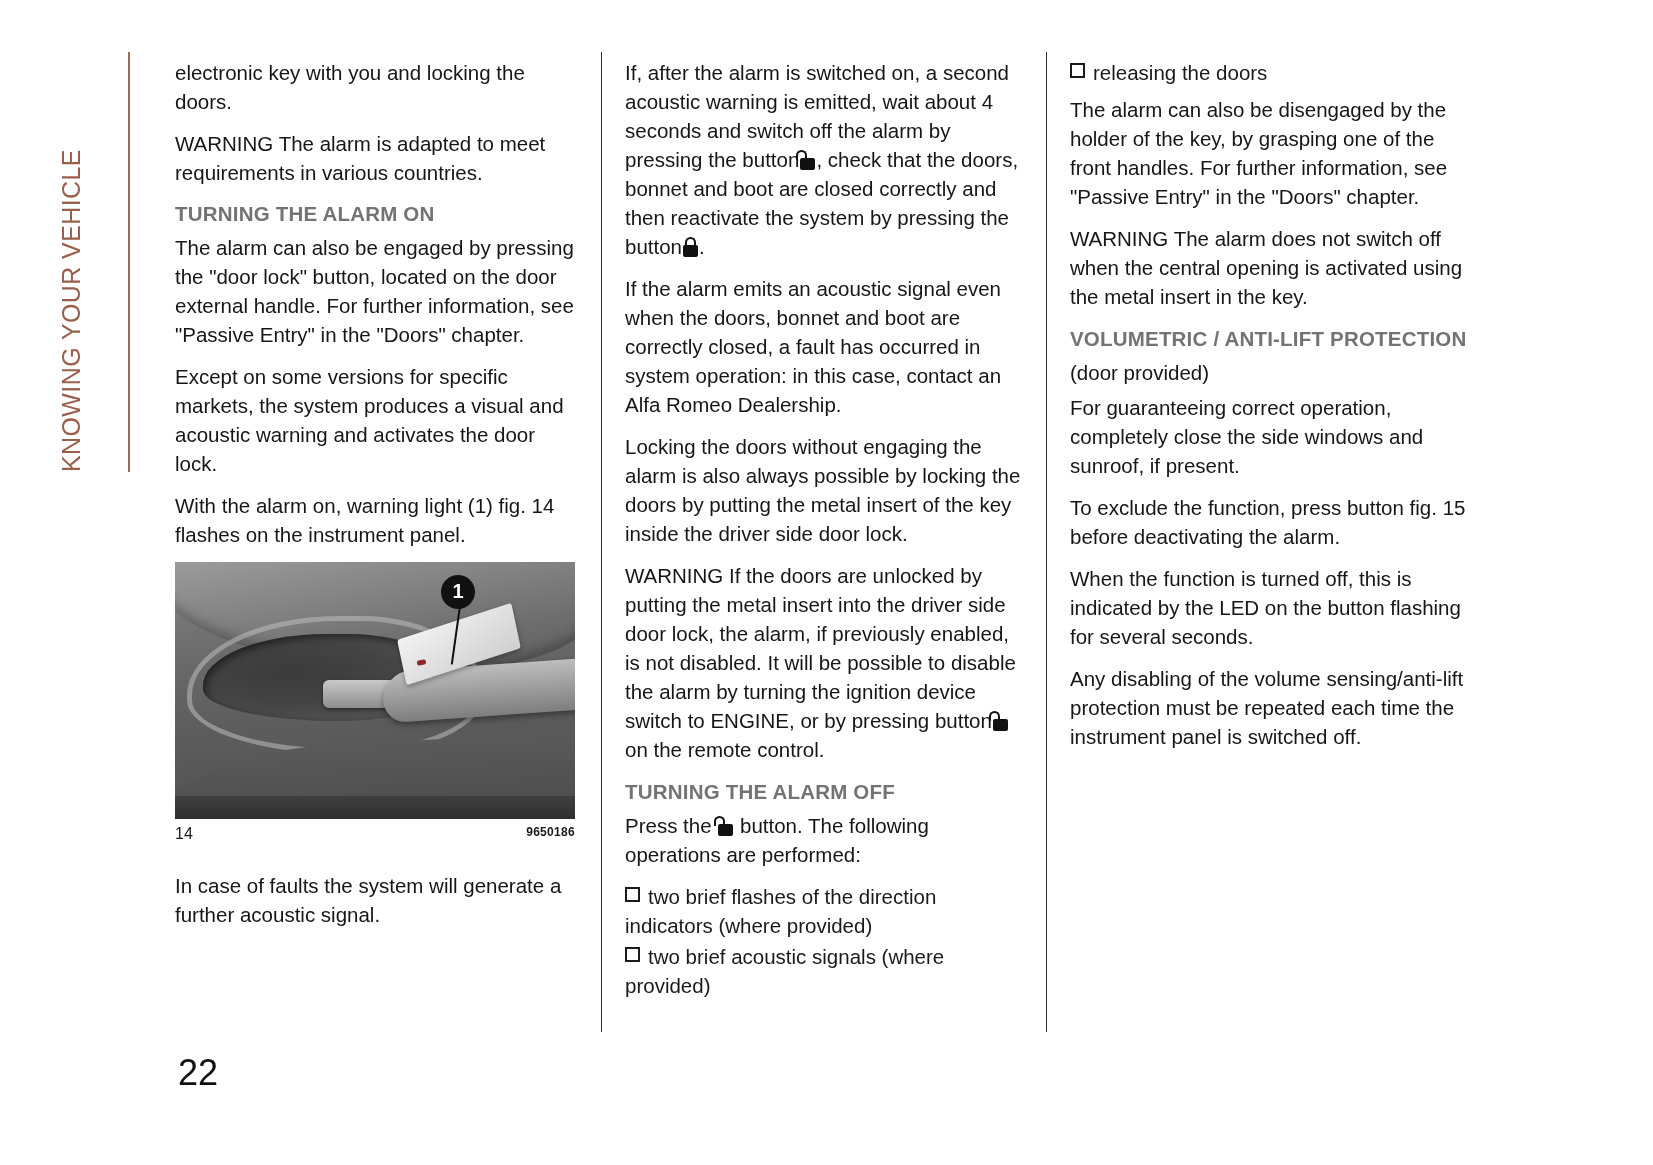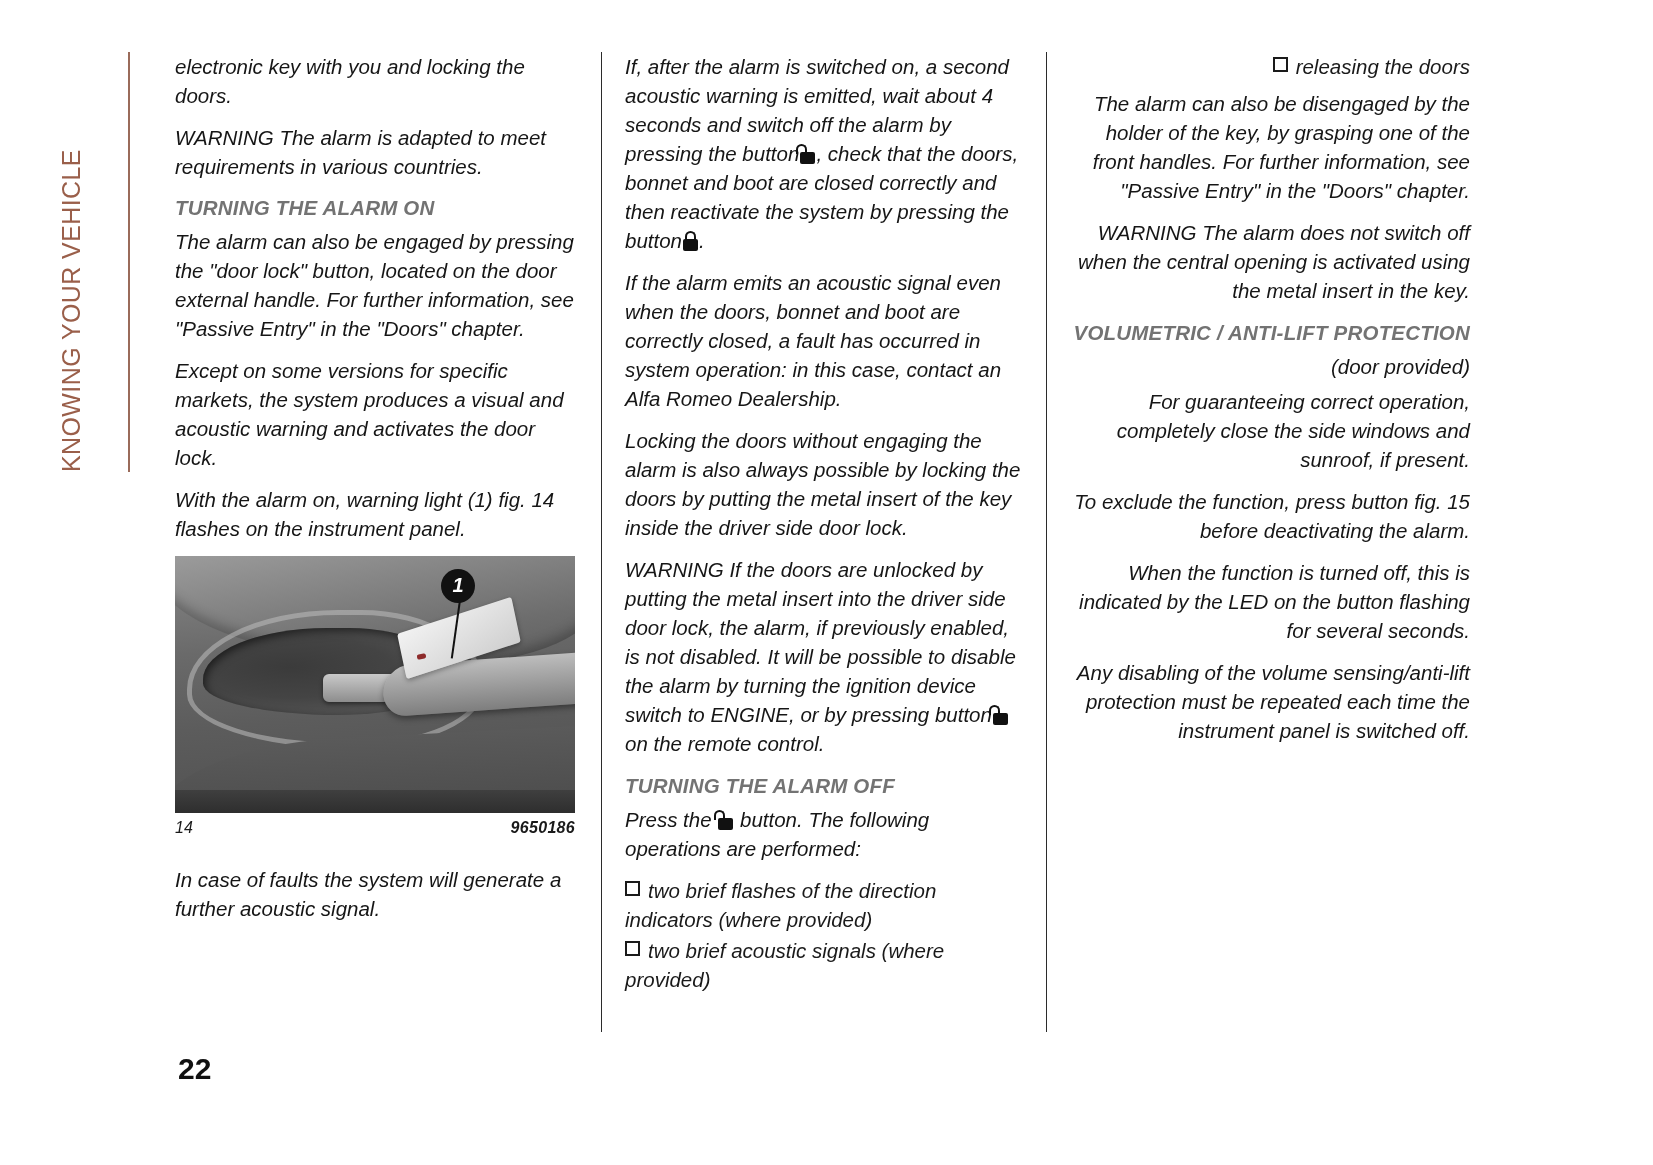--- a/index.html
+++ b/index.html
@@ -57,27 +57,26 @@
     background: #2b2b2b;
     top: 52px;
     height: 980px;
   }
   .col-rule.r1 { left: 601px; }
   .col-rule.r2 { left: 1046px; }
 
   
   .col {
     position: absolute;
-    top: 52px;
+    top: 58px;
     width: 400px;
-    font-style: italic;
   }
   .col.c1 { left: 175px; width: 400px; }
   .col.c2 { left: 625px; width: 400px; }
-  .col.c3 { left: 1070px; width: 400px; text-align: right; }
+  .col.c3 { left: 1070px; width: 400px; }
 
   p {
     margin: 0 0 13px 0;
     font-size: 20.5px;
     line-height: 29px;
     color: #161616;
   }
   p.tight { margin-bottom: 6px; }
 
   h2 {
@@ -285,34 +284,34 @@
     position: absolute;
     left: 0;
     top: 0;
     font-size: 16px;
     color: #1a1a1a;
   }
   .fig-code {
     position: absolute;
     right: 0;
     top: 0;
-    font-size: 16px;
+    font-size: 12px;
     font-weight: bold;
     letter-spacing: .3px;
     color: #1a1a1a;
   }
   .fig-after { margin-top: 24px; }
 
   
   .page-number {
     position: absolute;
     left: 178px;
     top: 1052px;
-    font-size: 30px;
-    font-weight: bold;
+    font-size: 36px;
+    font-weight: normal;
     color: #111;
   }
 </style>
 </head>
 <body>
 
 <div class="page">
 
   <div class="side-tab">
     <div class="side-tab-rule"></div>

